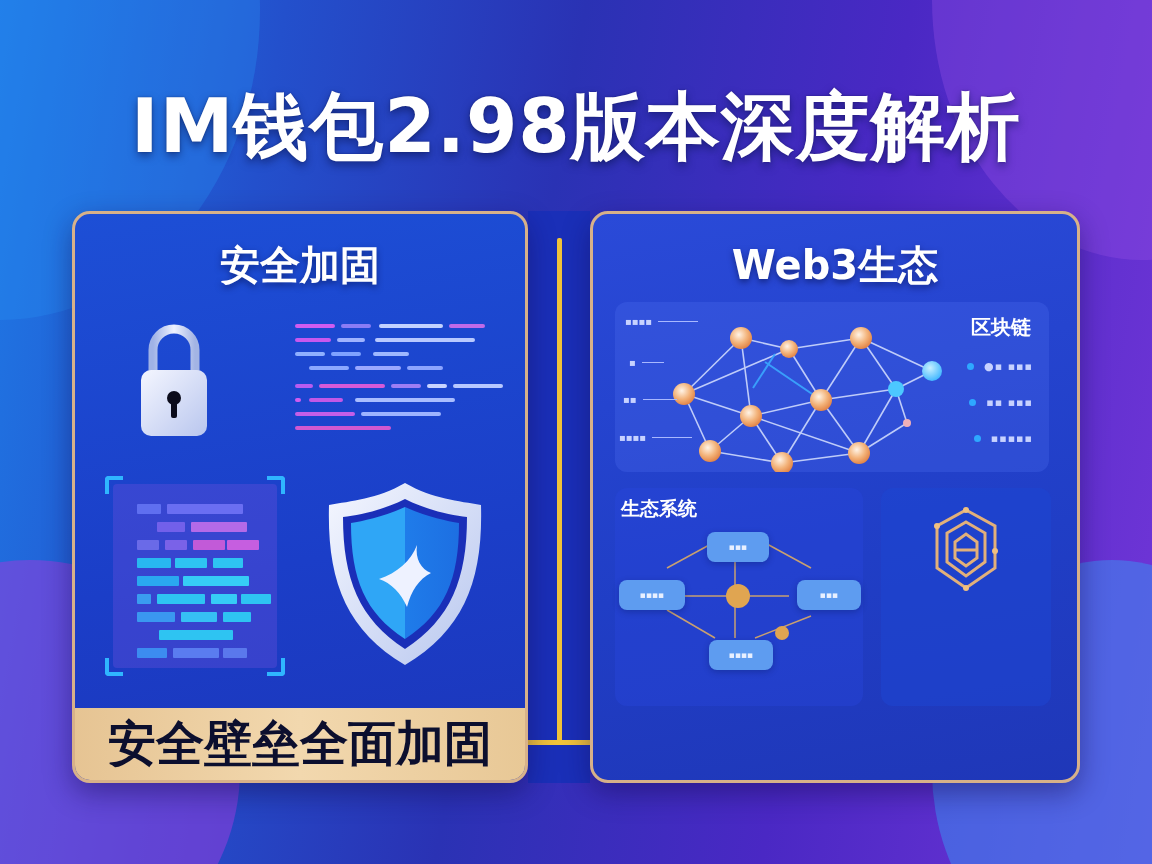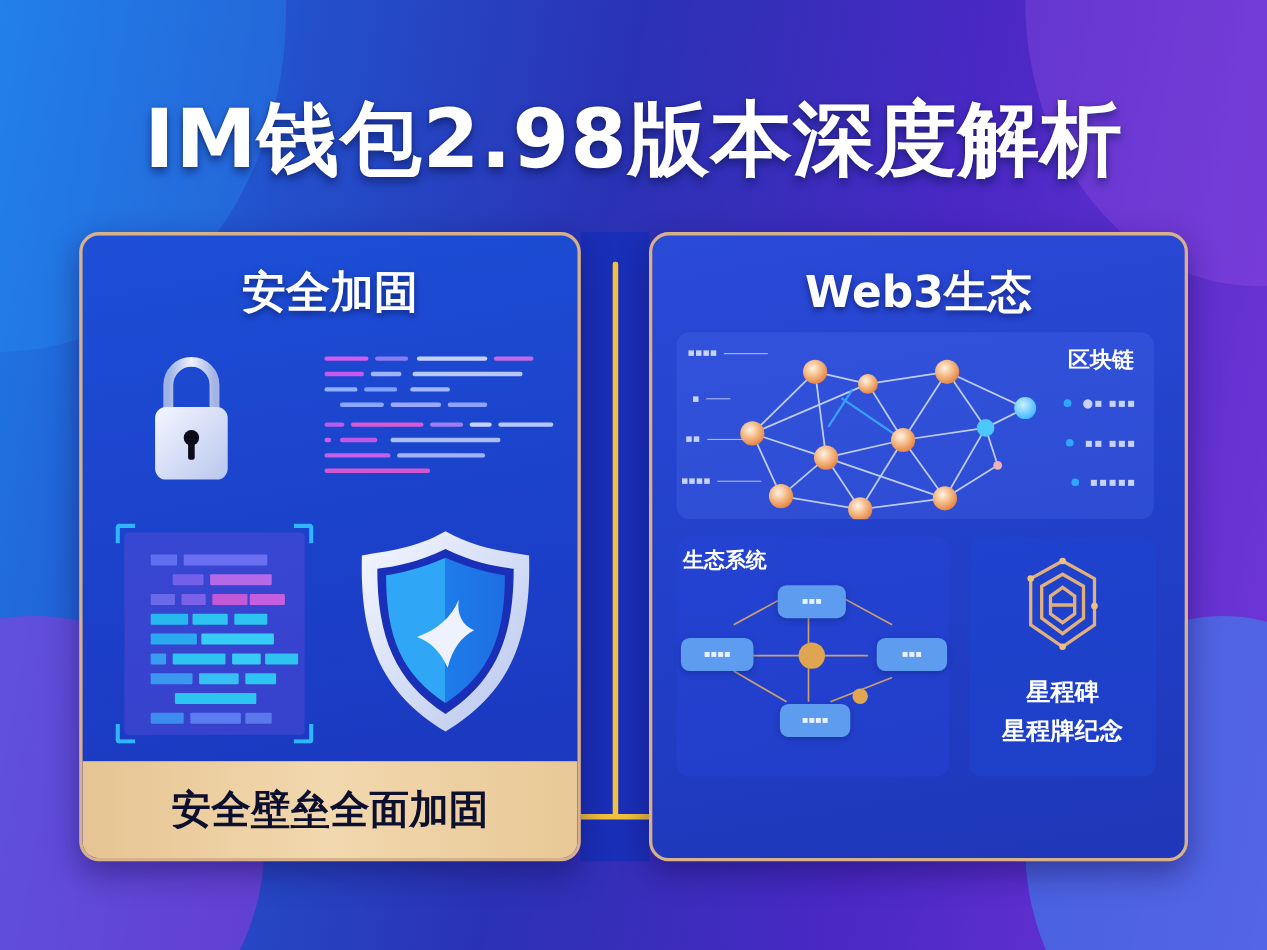--- a/index.html
+++ b/index.html
@@ -32,24 +32,24 @@
   .panel.left { left: 72px; width: 456px; }
   .panel.right { left: 590px; width: 490px; background: linear-gradient(170deg, #2a4ad8 0%, #203ec6 60%, #1f37b8 100%); padding-left: 33px; }
 
   .panel-title {
     position: absolute; top: 24px; left: 0; width: 100%; text-align: center;
     font-weight: bold; font-size: 40px; color: #ffffff;
     text-shadow: 0 3px 6px rgba(0,10,60,0.5);
   }
 
   .panel-footer {
-    position: absolute; left: 0; bottom: 0; width: 100%; height: 88px;
+    position: absolute; left: 0; bottom: 0; width: 100%; height: 72px;
     background: linear-gradient(90deg, #e9c797 0%, #f4dcb6 45%, #ecd0a4 70%, #c98c4a 100%);
     display: flex; align-items: center; justify-content: center;
-    font-weight: bold; font-size: 36px; color: #0c0f2e;
+    font-weight: bold; font-size: 48px; color: #0c0f2e;
   }
   .panel.left .panel-footer { background: linear-gradient(90deg, #e6c493 0%, #f2d8ae 50%, #e8c896 100%); }
 
   
   .divider-v { position: absolute; left: 557px; top: 238px; width: 5px; height: 506px; background: #f2c33a; border-radius: 2px; }
   .divider-h { position: absolute; left: 528px; top: 740px; width: 62px; height: 5px; background: #f2c33a; }
   .divider-bg { position: absolute; left: 528px; top: 211px; width: 62px; height: 572px; background: #1a2fb8; }
 
   
   .lock { position: absolute; left: 64px; top: 104px; width: 70px; height: 126px; }
@@ -318,17 +318,15 @@
         <polygon points="35,4 64,20 64,62 35,82 6,62 6,20"></polygon>
         <polygon points="35,16 54,27 54,56 35,70 16,56 16,27"></polygon>
         <path d="M24 36 L35 28 L46 36 L46 52 L35 60 L24 52 Z"></path>
         <line x1="24" y1="44" x2="46" y2="44"></line>
       </g>
       <circle cx="35" cy="4" r="3" fill="#f0c080"></circle>
         <circle cx="64" cy="45" r="3" fill="#f0c080"></circle>
       <circle cx="6" cy="20" r="3" fill="#f0c080"></circle>
         <circle cx="35" cy="82" r="3" fill="#f0c080"></circle>
     </svg>
-    <div class="mile-text" style="top:126px;font-size:22px">星程碑</div>
-    <div class="mile-text" style="top:162px;font-size:22px">星程牌纪念</div>
   </div>
 
 </section>
 
 </body></html>

